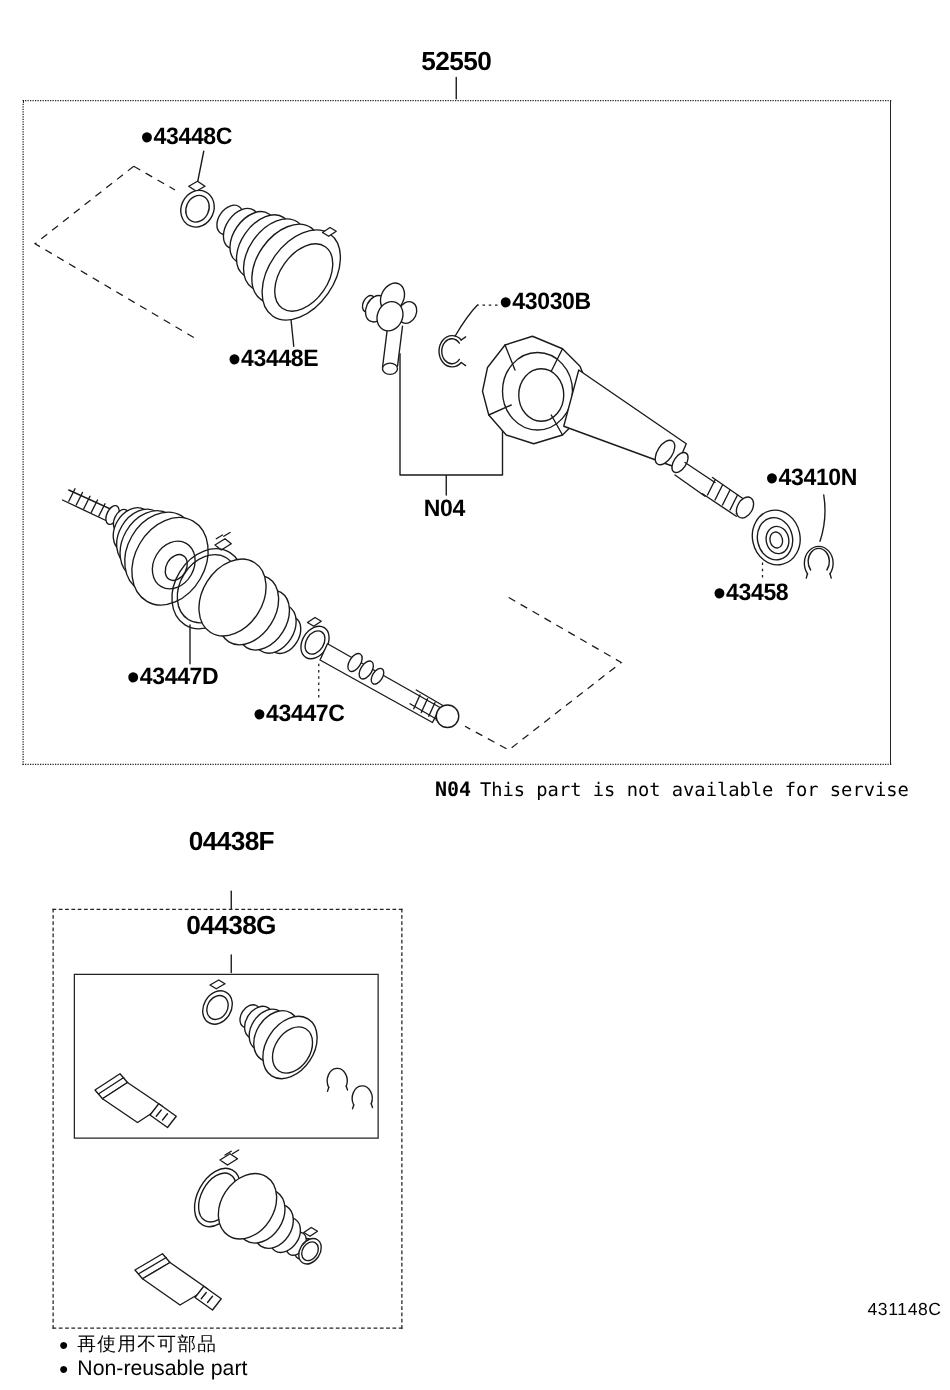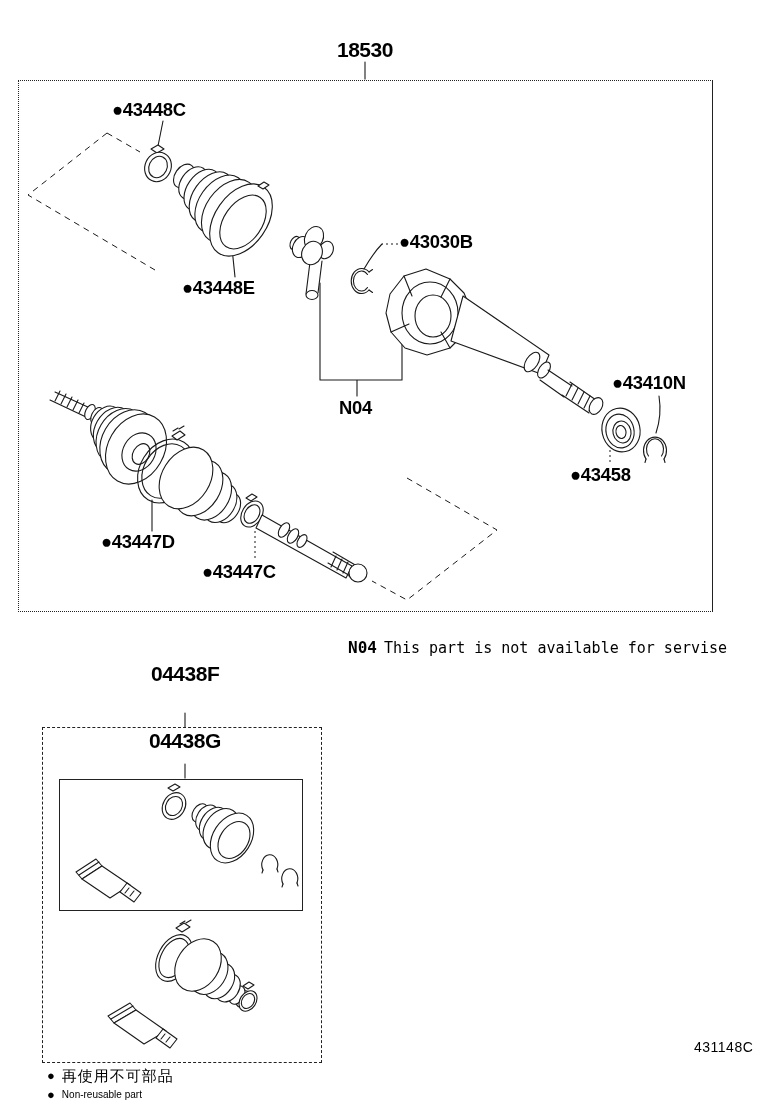--- a/index.html
+++ b/index.html
@@ -9,28 +9,28 @@
   .ln{stroke:#1a1a1a;stroke-width:1.1;fill:none;stroke-linecap:round;stroke-linejoin:round;}
   .lnf{stroke:#1a1a1a;stroke-width:1.1;fill:#fff;stroke-linejoin:round;}
   .dash{stroke:#1a1a1a;stroke-width:1;fill:none;stroke-dasharray:6 5;}
   .dot{stroke:#1a1a1a;stroke-width:1;fill:none;stroke-dasharray:2 3;}
   .box{position:absolute;box-sizing:border-box;}
   #main-box{left:18px;top:80px;width:695px;height:532px;border:1px #222;border-style:dotted solid dotted dotted;}
   #kit-outer-box{left:42px;top:727px;width:280px;height:336px;border:1px dashed #222;}
   #kit-inner-box{left:59px;top:779px;width:244px;height:132px;border:1px solid #222;}
   .plabel{position:absolute;font-weight:bold;font-size:19px;letter-spacing:-0.3px;white-space:nowrap;transform:scaleX(0.97);transform-origin:left top;}
   .tlabel{position:absolute;font-weight:bold;font-size:21px;letter-spacing:-0.5px;white-space:nowrap;}
-  #note{position:absolute;left:348px;top:638px;white-space:nowrap;font-family:"DejaVu Sans Mono",monospace;}
+  #note{position:absolute;left:348px;top:622px;white-space:nowrap;font-family:"DejaVu Sans Mono",monospace;}
   #note .code{font-weight:bold;font-size:16px;}
   #note .txt{font-size:15px;margin-left:7px;}
   #legend{position:absolute;left:47px;top:1066px;line-height:19px;}
   .legrow{display:flex;align-items:center;gap:7px;}
   .legmark{font-size:13px;}
   #legend .ja{font-size:15px;letter-spacing:1px;}
-  #legend .en{font-size:10px;}
+  #legend .en{font-size:17px;}
   #docnum{position:absolute;left:694px;top:1039px;font-size:14px;letter-spacing:0.5px;}
 </style>
 </head>
 <body>
 
 <div id="canvas">
 
   <div id="main-box" class="box"></div>
   <div id="kit-outer-box" class="box"></div>
   <div id="kit-inner-box" class="box"></div>
@@ -194,21 +194,21 @@
     </g>
     <g>
       <path class="lnf" d="M108 1016 L130 1003 L136 1010 L114 1023 Z"></path>
       <path class="ln" d="M111 1019 L133 1006"></path>
       <path class="lnf" d="M114 1023 L136 1010 L166 1031 L144 1044 Z"></path>
       <path class="lnf" d="M163 1029 L177 1039 L170 1048 L156 1038 Z"></path>
       <path class="ln" d="M165 1034 L161 1039 M170 1037 L166 1042"></path>
     </g>
   </svg>
 
-  <div class="tlabel" style="left:337px;top:38px;">18530</div>
+  <div class="tlabel" style="left:337px;top:38px;">52550</div>
 
   <div class="plabel" style="left:112px;top:99px;">●43448C</div>
   <div class="plabel" style="left:182px;top:277px;">●43448E</div>
   <div class="plabel" style="left:399px;top:231px;">●43030B</div>
   <div class="plabel" style="left:339px;top:397px;">N04</div>
   <div class="plabel" style="left:612px;top:372px;">●43410N</div>
   <div class="plabel" style="left:570px;top:464px;">●43458</div>
   <div class="plabel" style="left:101px;top:531px;">●43447D</div>
   <div class="plabel" style="left:202px;top:561px;">●43447C</div>
 

